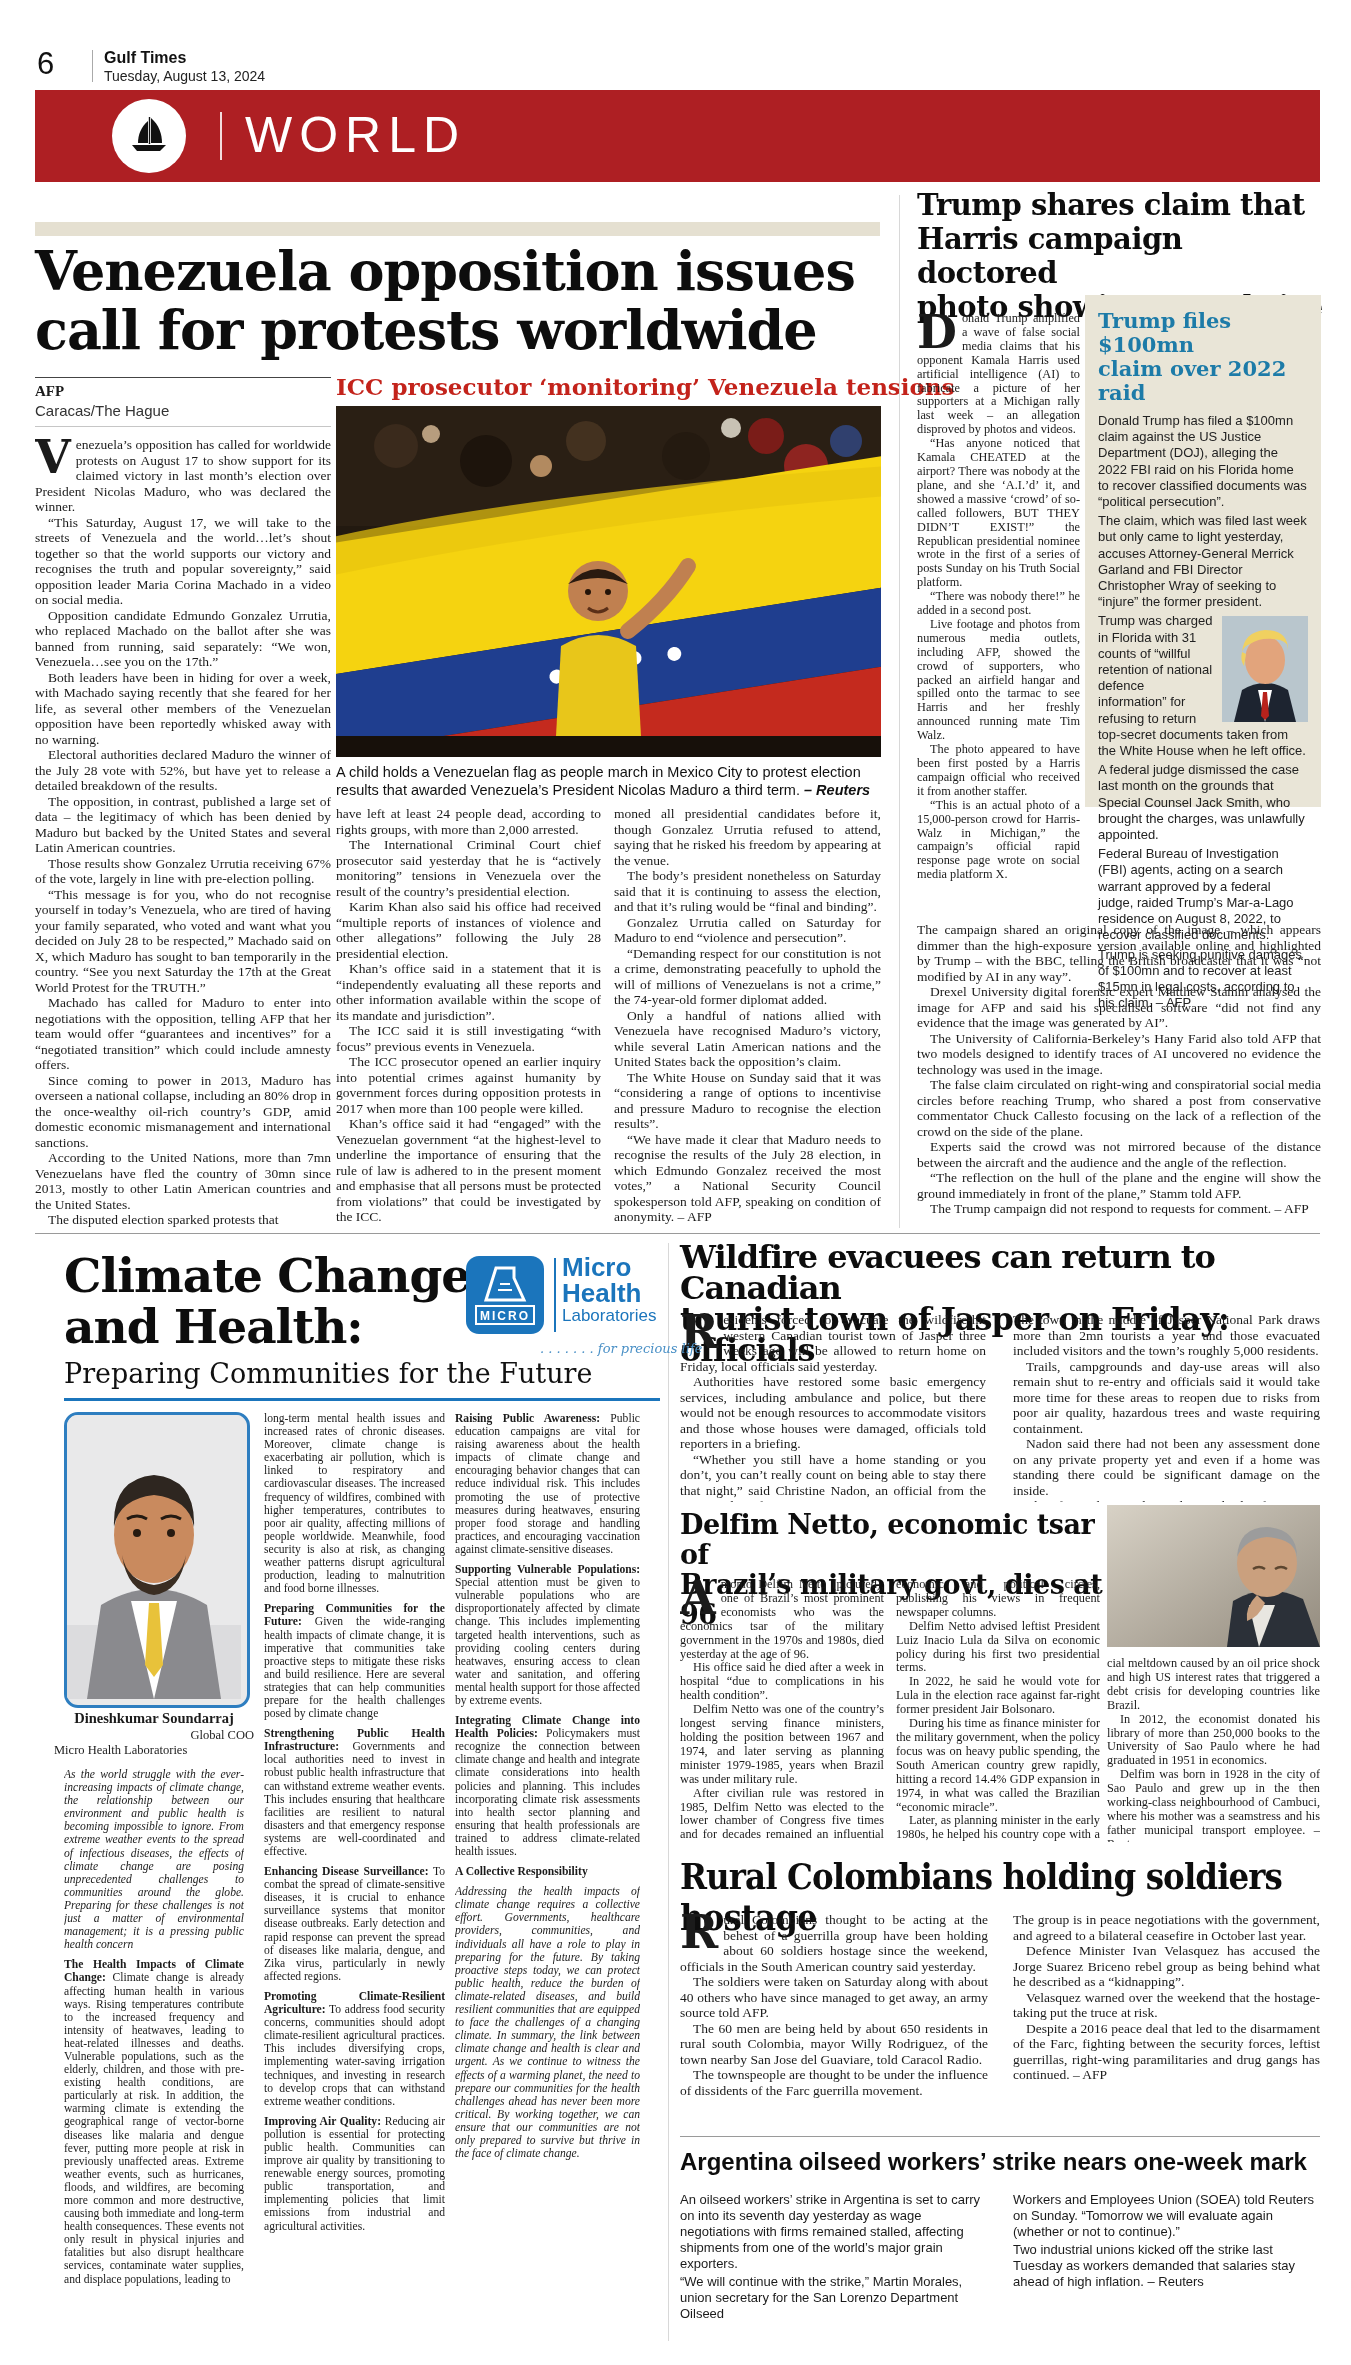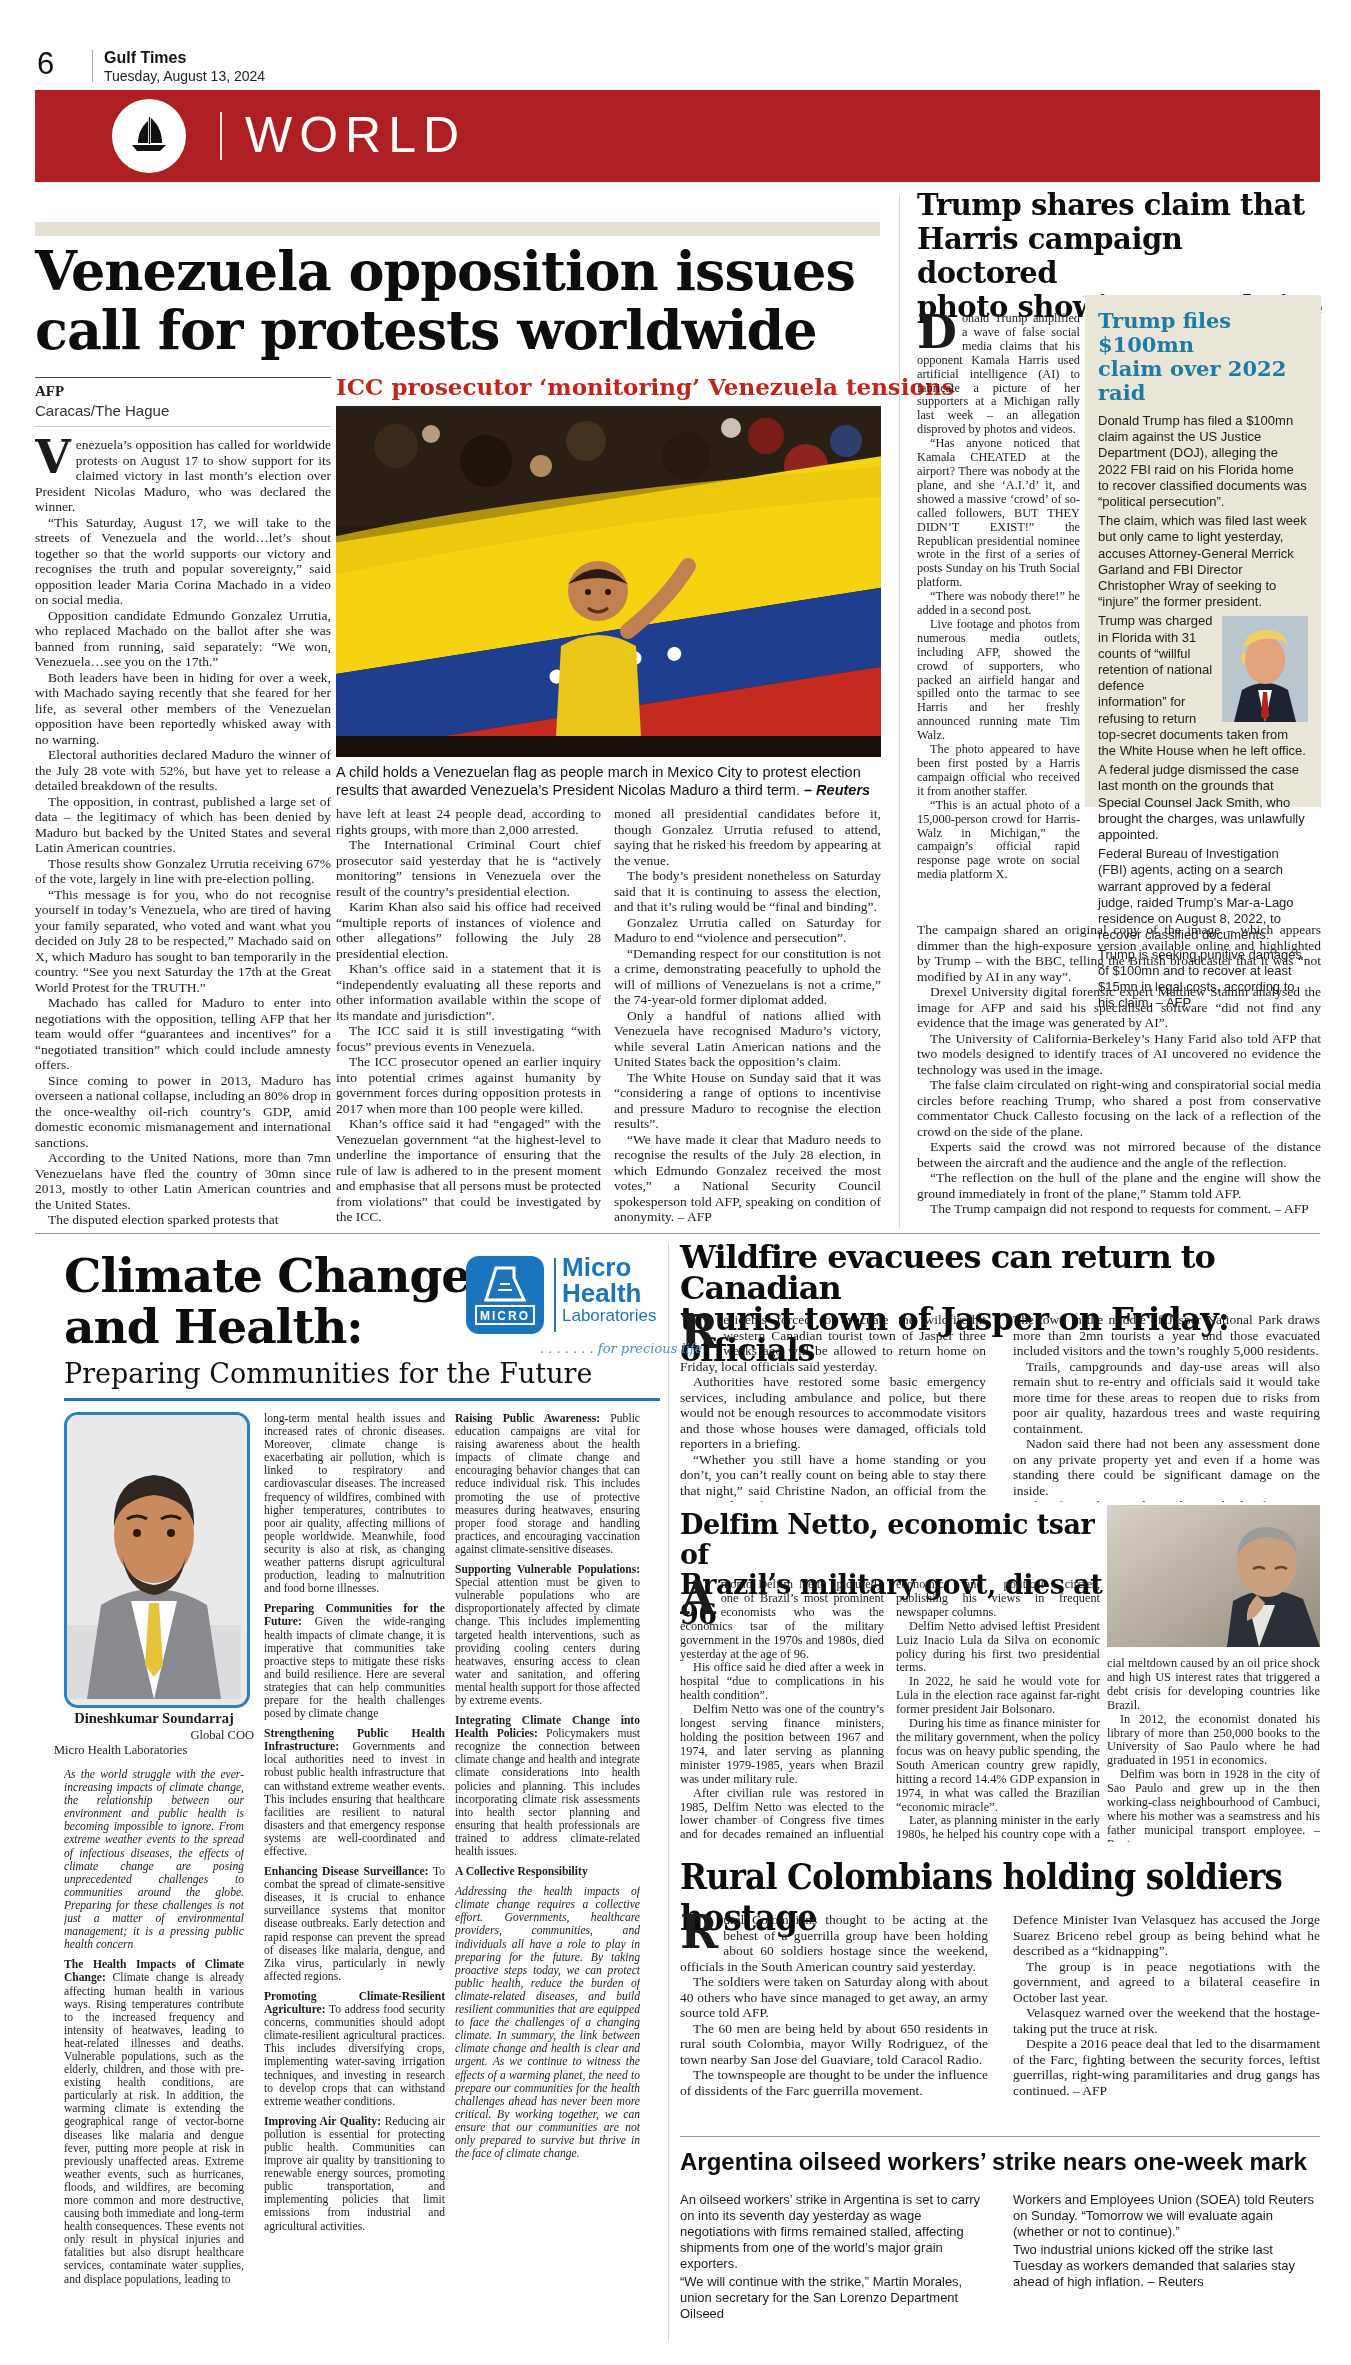--- a/index.html
+++ b/index.html
@@ -263,22 +263,22 @@
     </div>
 
   <div class="abs hl" style="left:680px;top:1856px;width:700px;font-size:35px;letter-spacing:-1px;transform:scaleX(.93);transform-origin:left;">Rural Colombians holding soldiers hostage</div>
   <div class="abs col news" style="left:680px;top:1912px;width:308px;height:210px;">
       <p class="dc">Rural Colombians thought to be acting at the behest of a guerrilla group have been holding about 60 soldiers hostage since the weekend, officials in the South American country said yesterday.</p>
       <p>The soldiers were taken on Saturday along with about 40 others who have since managed to get away, an army source told AFP.</p>
       <p>The 60 men are being held by about 650 residents in rural south Colombia, mayor Willy Rodriguez, of the town nearby San Jose del Guaviare, told Caracol Radio.</p>
       <p>The townspeople are thought to be under the influence of dissidents of the Farc guerrilla movement.</p>
     </div>
   <div class="abs col news" style="left:1013px;top:1912px;width:307px;height:210px;">
+      <p>The group is in peace negotiations with the government, and agreed to a bilateral ceasefire in October last year.</p>
       <p>Defence Minister Ivan Velasquez has accused the Jorge Suarez Briceno rebel group as being behind what he described as a “kidnapping”.</p>
-      <p>The group is in peace negotiations with the government, and agreed to a bilateral ceasefire in October last year.</p>
       <p>Velasquez warned over the weekend that the hostage-taking put the truce at risk.</p>
       <p>Despite a 2016 peace deal that led to the disarmament of the Farc, fighting between the security forces, leftist guerrillas, right-wing paramilitaries and drug gangs has continued. – AFP</p>
     </div>
 
   <div class="abs" style="left:680px;top:2136px;width:640px;height:1px;background:#9a9a9a;"></div>
   <div class="abs sans" style="left:680px;top:2148px;width:650px;font-size:24px;font-weight:bold;color:#0d0d0d;">Argentina oilseed workers’ strike nears one-week mark</div>
   <div class="abs col sansnews" style="left:680px;top:2192px;width:308px;height:140px;text-align:left;">
       <p>An oilseed workers’ strike in Argentina is set to carry on into its seventh day yesterday as wage negotiations with firms remained stalled, affecting shipments from one of the world’s major grain exporters.</p>
       <p>“We will continue with the strike,” Martin Morales, union secretary for the San Lorenzo Department Oilseed</p>
     </div>

